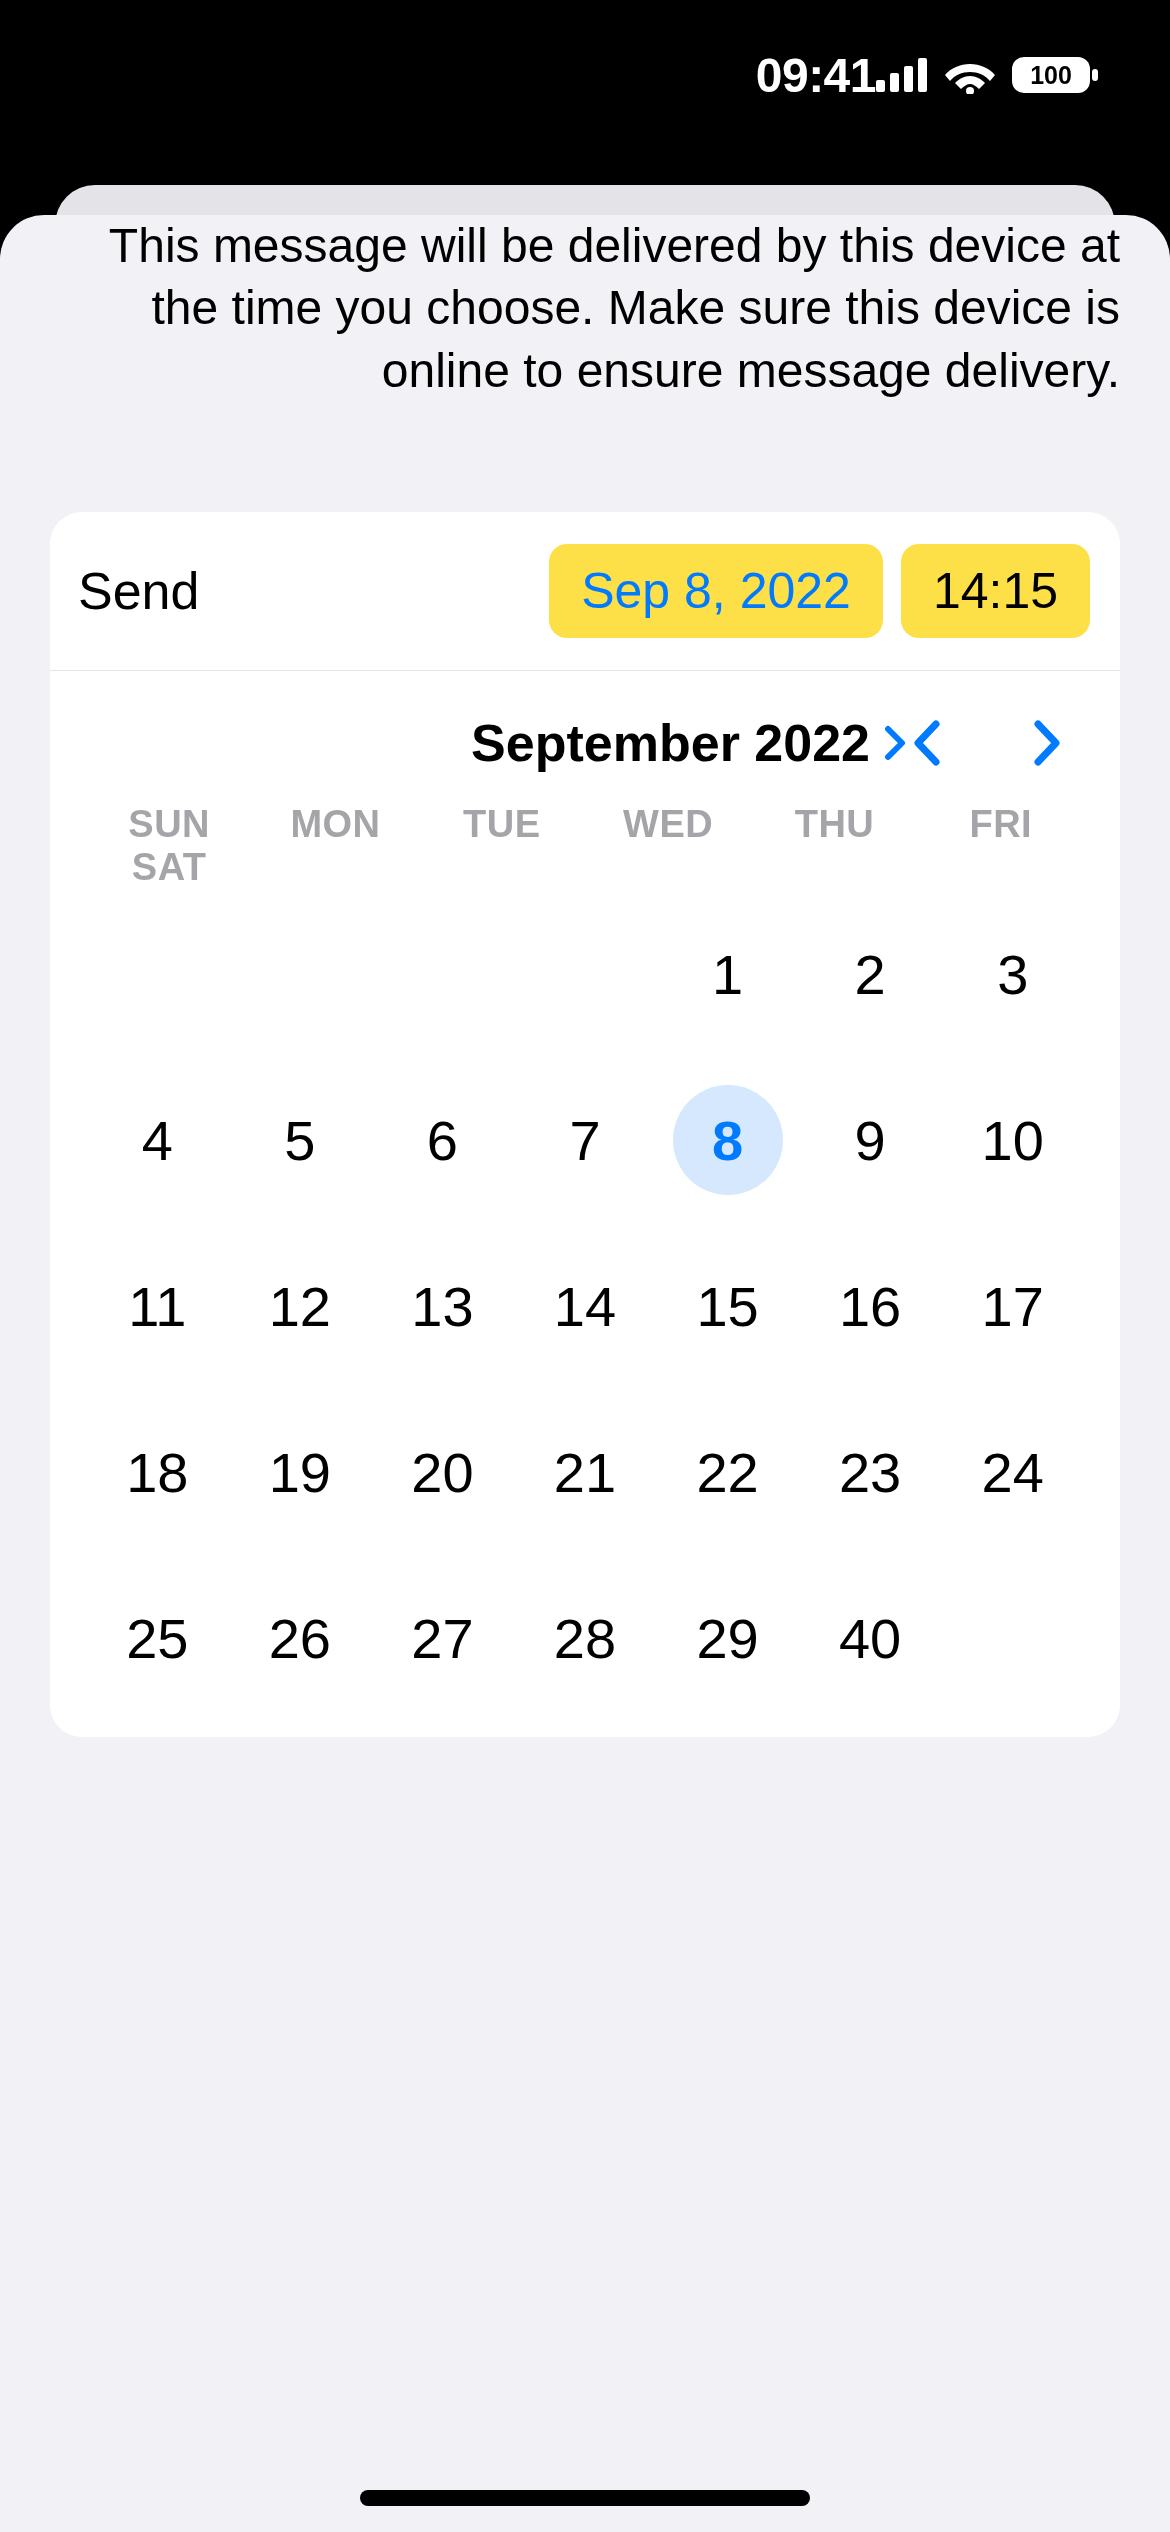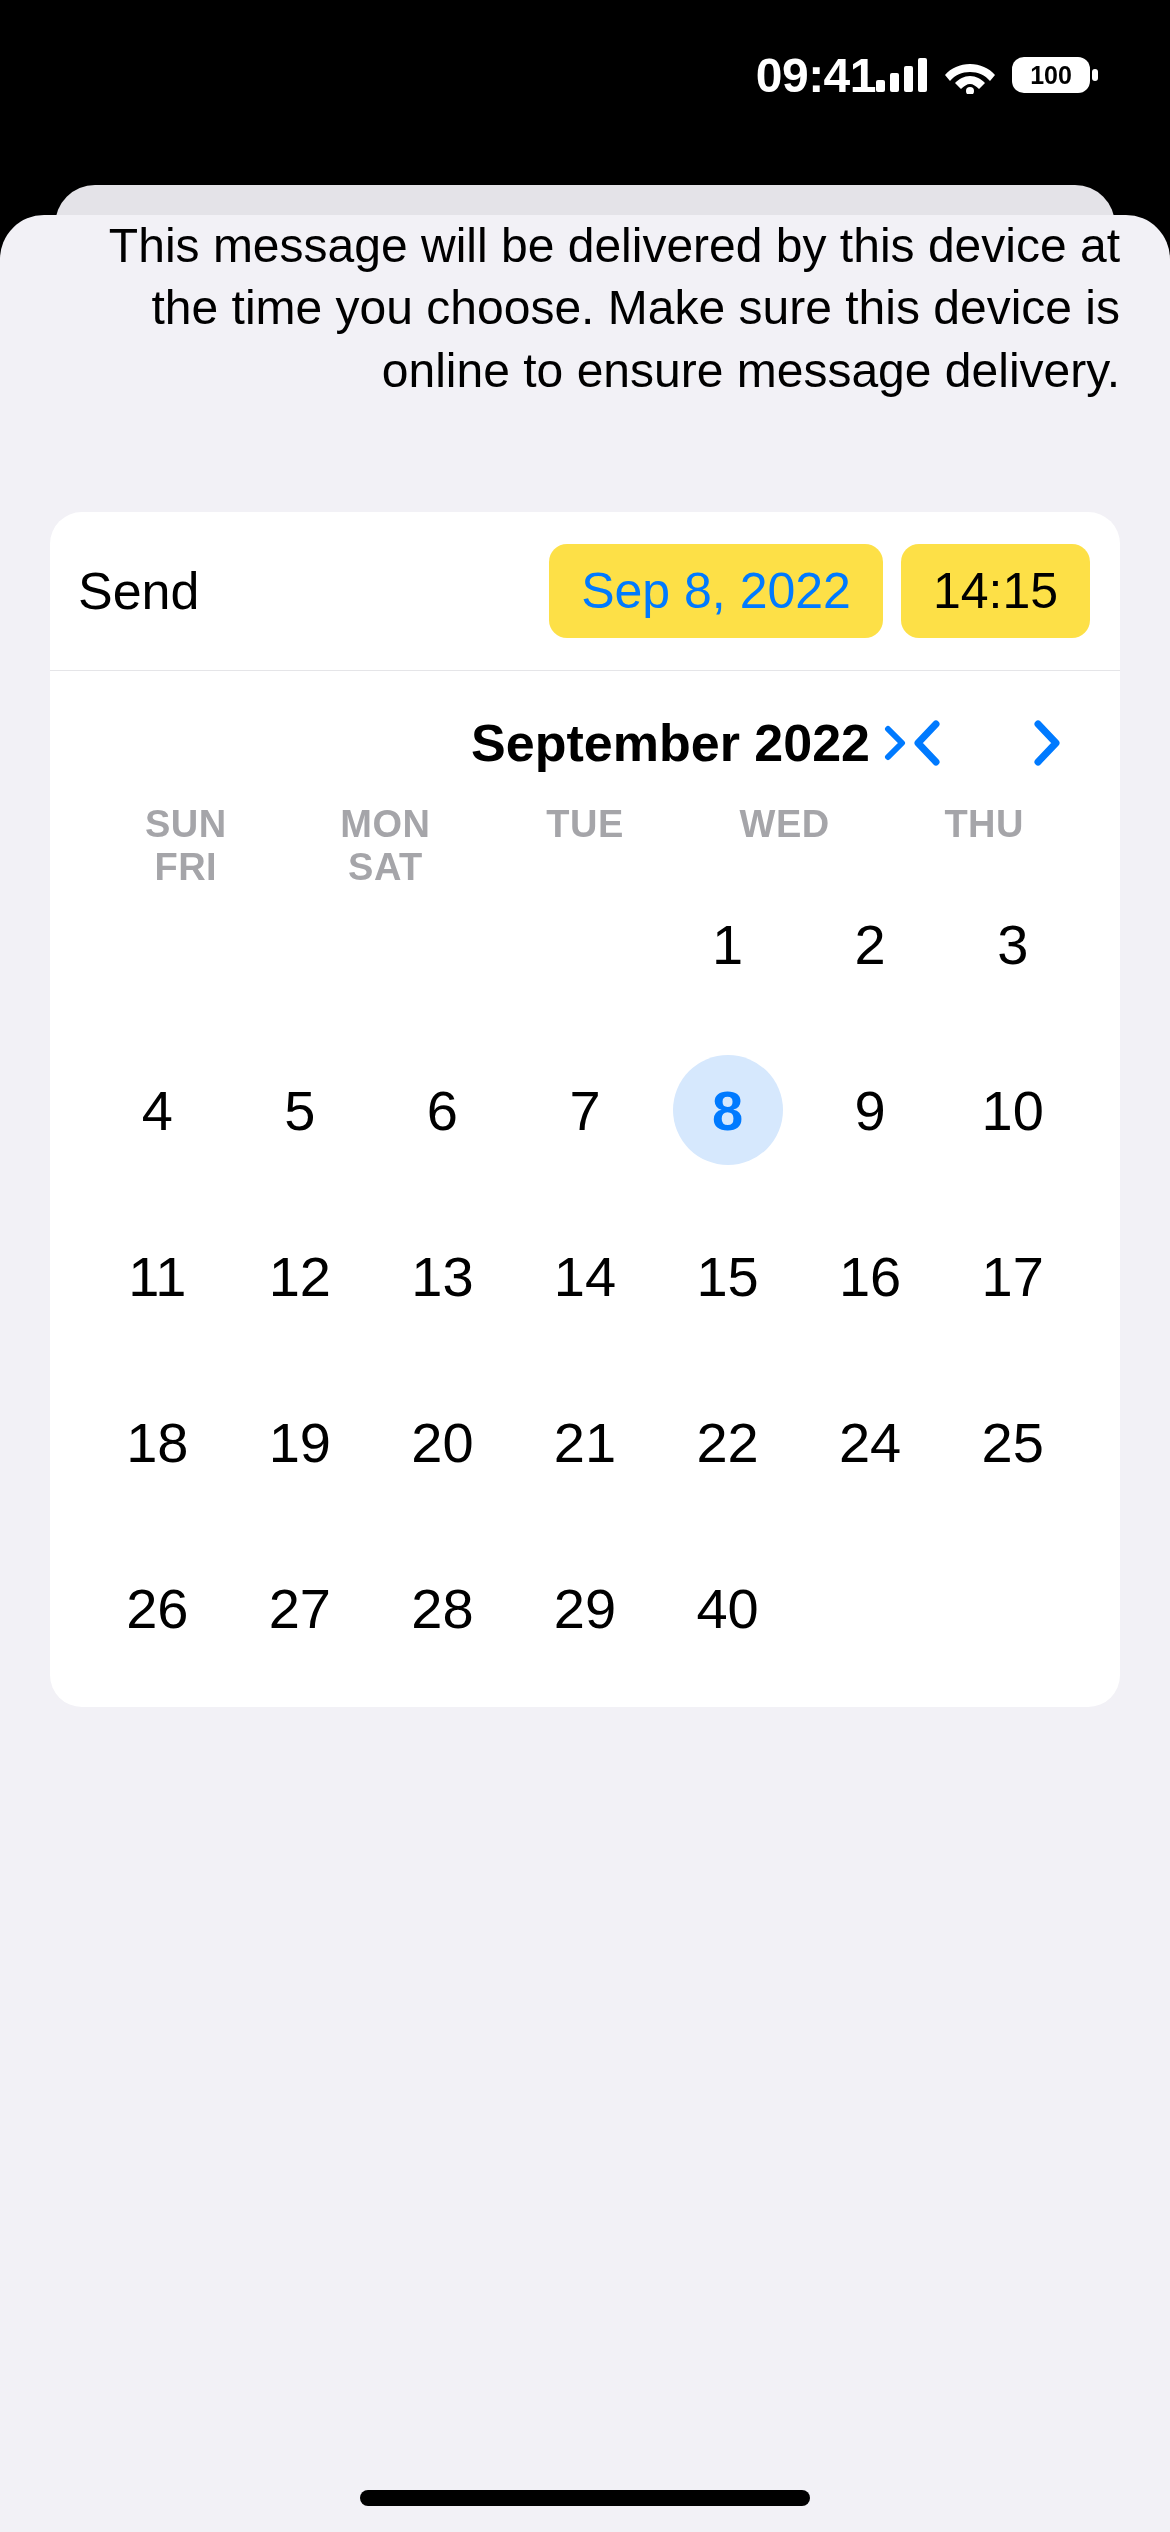--- a/index.html
+++ b/index.html
@@ -134,22 +134,23 @@
       font-weight: 600;
       color: #000;
     }
     .month-arrows {
       display: flex;
       gap: 90px;
       padding-right: 16px;
     }
     .weekday-row {
       display: grid;
-      grid-template-columns: repeat(5, 1fr);
+      grid-template-columns: repeat(6, 1fr);
       padding: 0 36px;
+      margin-bottom: 30px;
     }
     .weekday {
       text-align: center;
       font-size: 38px;
       font-weight: 600;
       color: #a5a5a9;
       letter-spacing: 0.5px;
     }
     .days-grid {
       display: grid;
@@ -321,20 +322,23 @@
         <div class="day-cell">
           <div class="day-num">20</div>
         </div>
         <div class="day-cell">
           <div class="day-num">21</div>
         </div>
         <div class="day-cell">
           <div class="day-num">22</div>
         </div>
         <div class="day-cell">
+          <div class="day-num">23</div>
+        </div>
+        <div class="day-cell">
           <div class="day-num">24</div>
         </div>
         <div class="day-cell">
           <div class="day-num">25</div>
         </div>
         <div class="day-cell">
           <div class="day-num">26</div>
         </div>
         <div class="day-cell">
           <div class="day-num">27</div>

